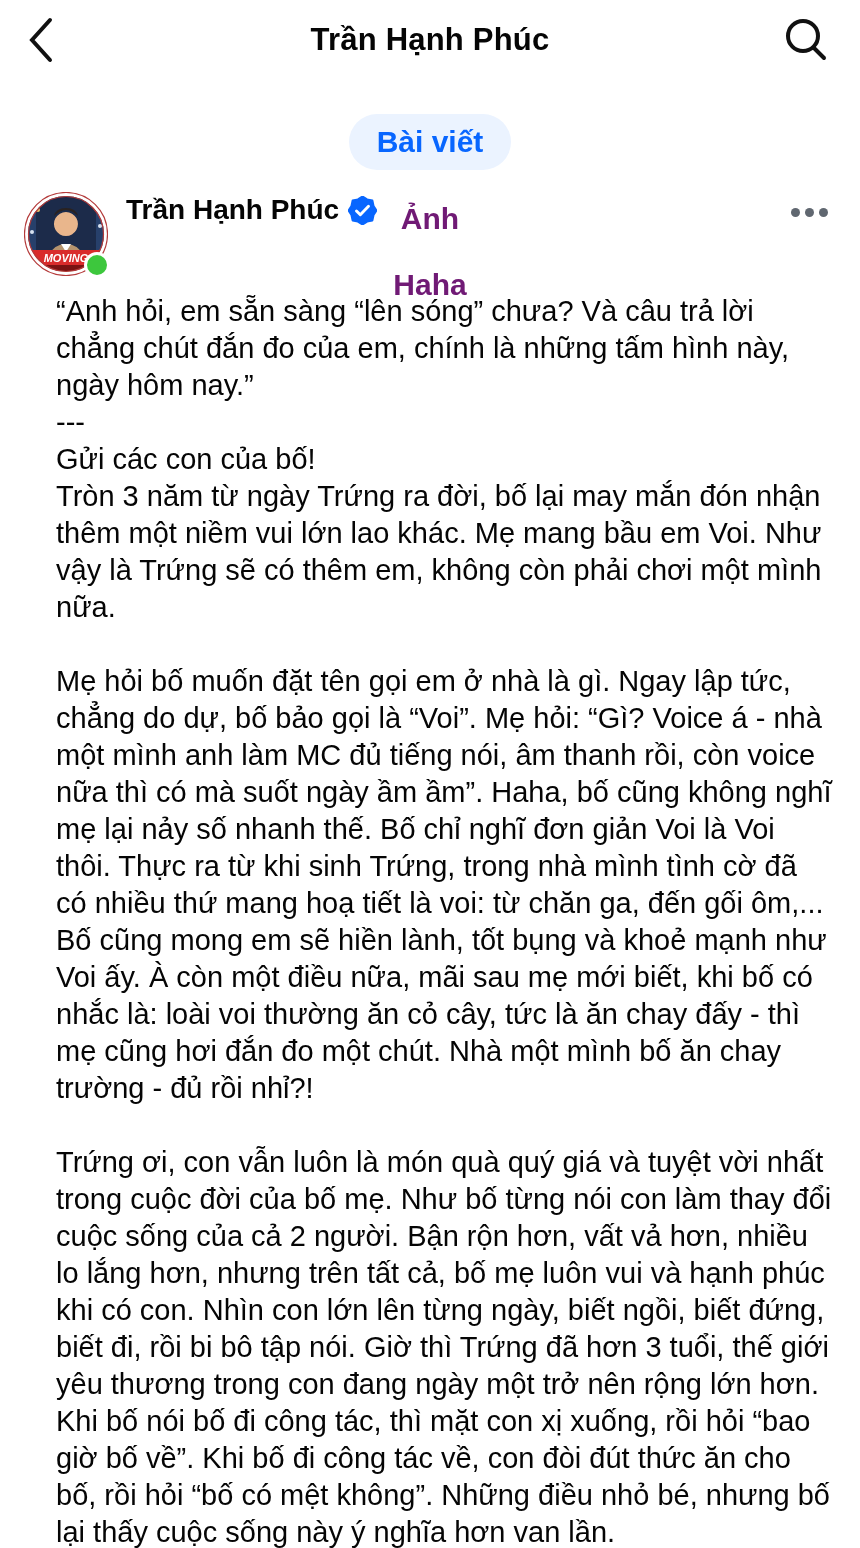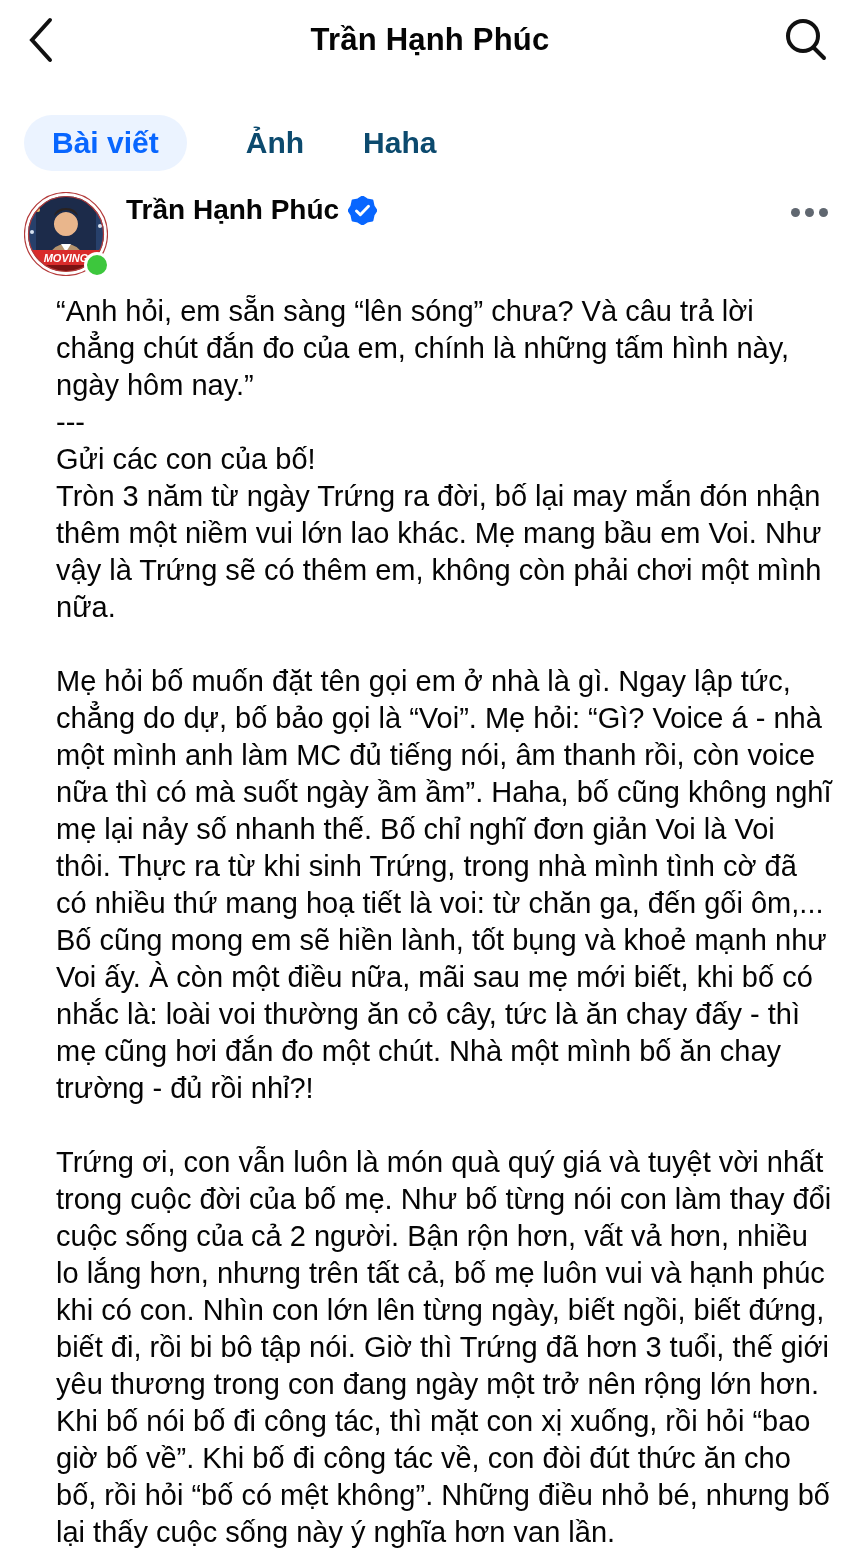--- a/index.html
+++ b/index.html
@@ -17,22 +17,22 @@
     padding:0 28px; position:relative;
   }
   .back-btn { width:44px; height:48px; display:flex; align-items:center; cursor:pointer; }
   .page-title {
     position:absolute; left:0; right:0; text-align:center;
     font-size:31px; font-weight:700; letter-spacing:.2px; pointer-events:none;
   }
   .search-btn { margin-left:auto; width:52px; height:52px; display:flex; align-items:center; justify-content:center; cursor:pointer; }
 
   
-  .tabs { display:flex; align-items:center; gap:59px; padding:0 24px; margin-top:34px; height:58px; }
-  .tab { font-size:30px; font-weight:700; color:#0c4a6e; cursor:pointer; white-space:nowrap; }
+  .tabs { display:flex; align-items:center; gap:32px; padding:0 24px; margin-top:34px; height:58px;flex-direction:column; }
+  .tab { font-size:30px; font-weight:700; color:#701a75; cursor:pointer; white-space:nowrap; }
   .tab.active {
     color:#0866FF; background:#EBF3FF;
     padding:11px 28px; border-radius:31px;
   }
 
   
   .post-header { display:flex; margin-top:20px; padding:0 24px; position:relative; }
   .avatar-wrap { position:relative; width:84px; height:84px; flex:0 0 auto; cursor:pointer;font-style:italic; }
   .online-dot {
     position:absolute; right:-2px; bottom:-2px; width:26px; height:26px;

